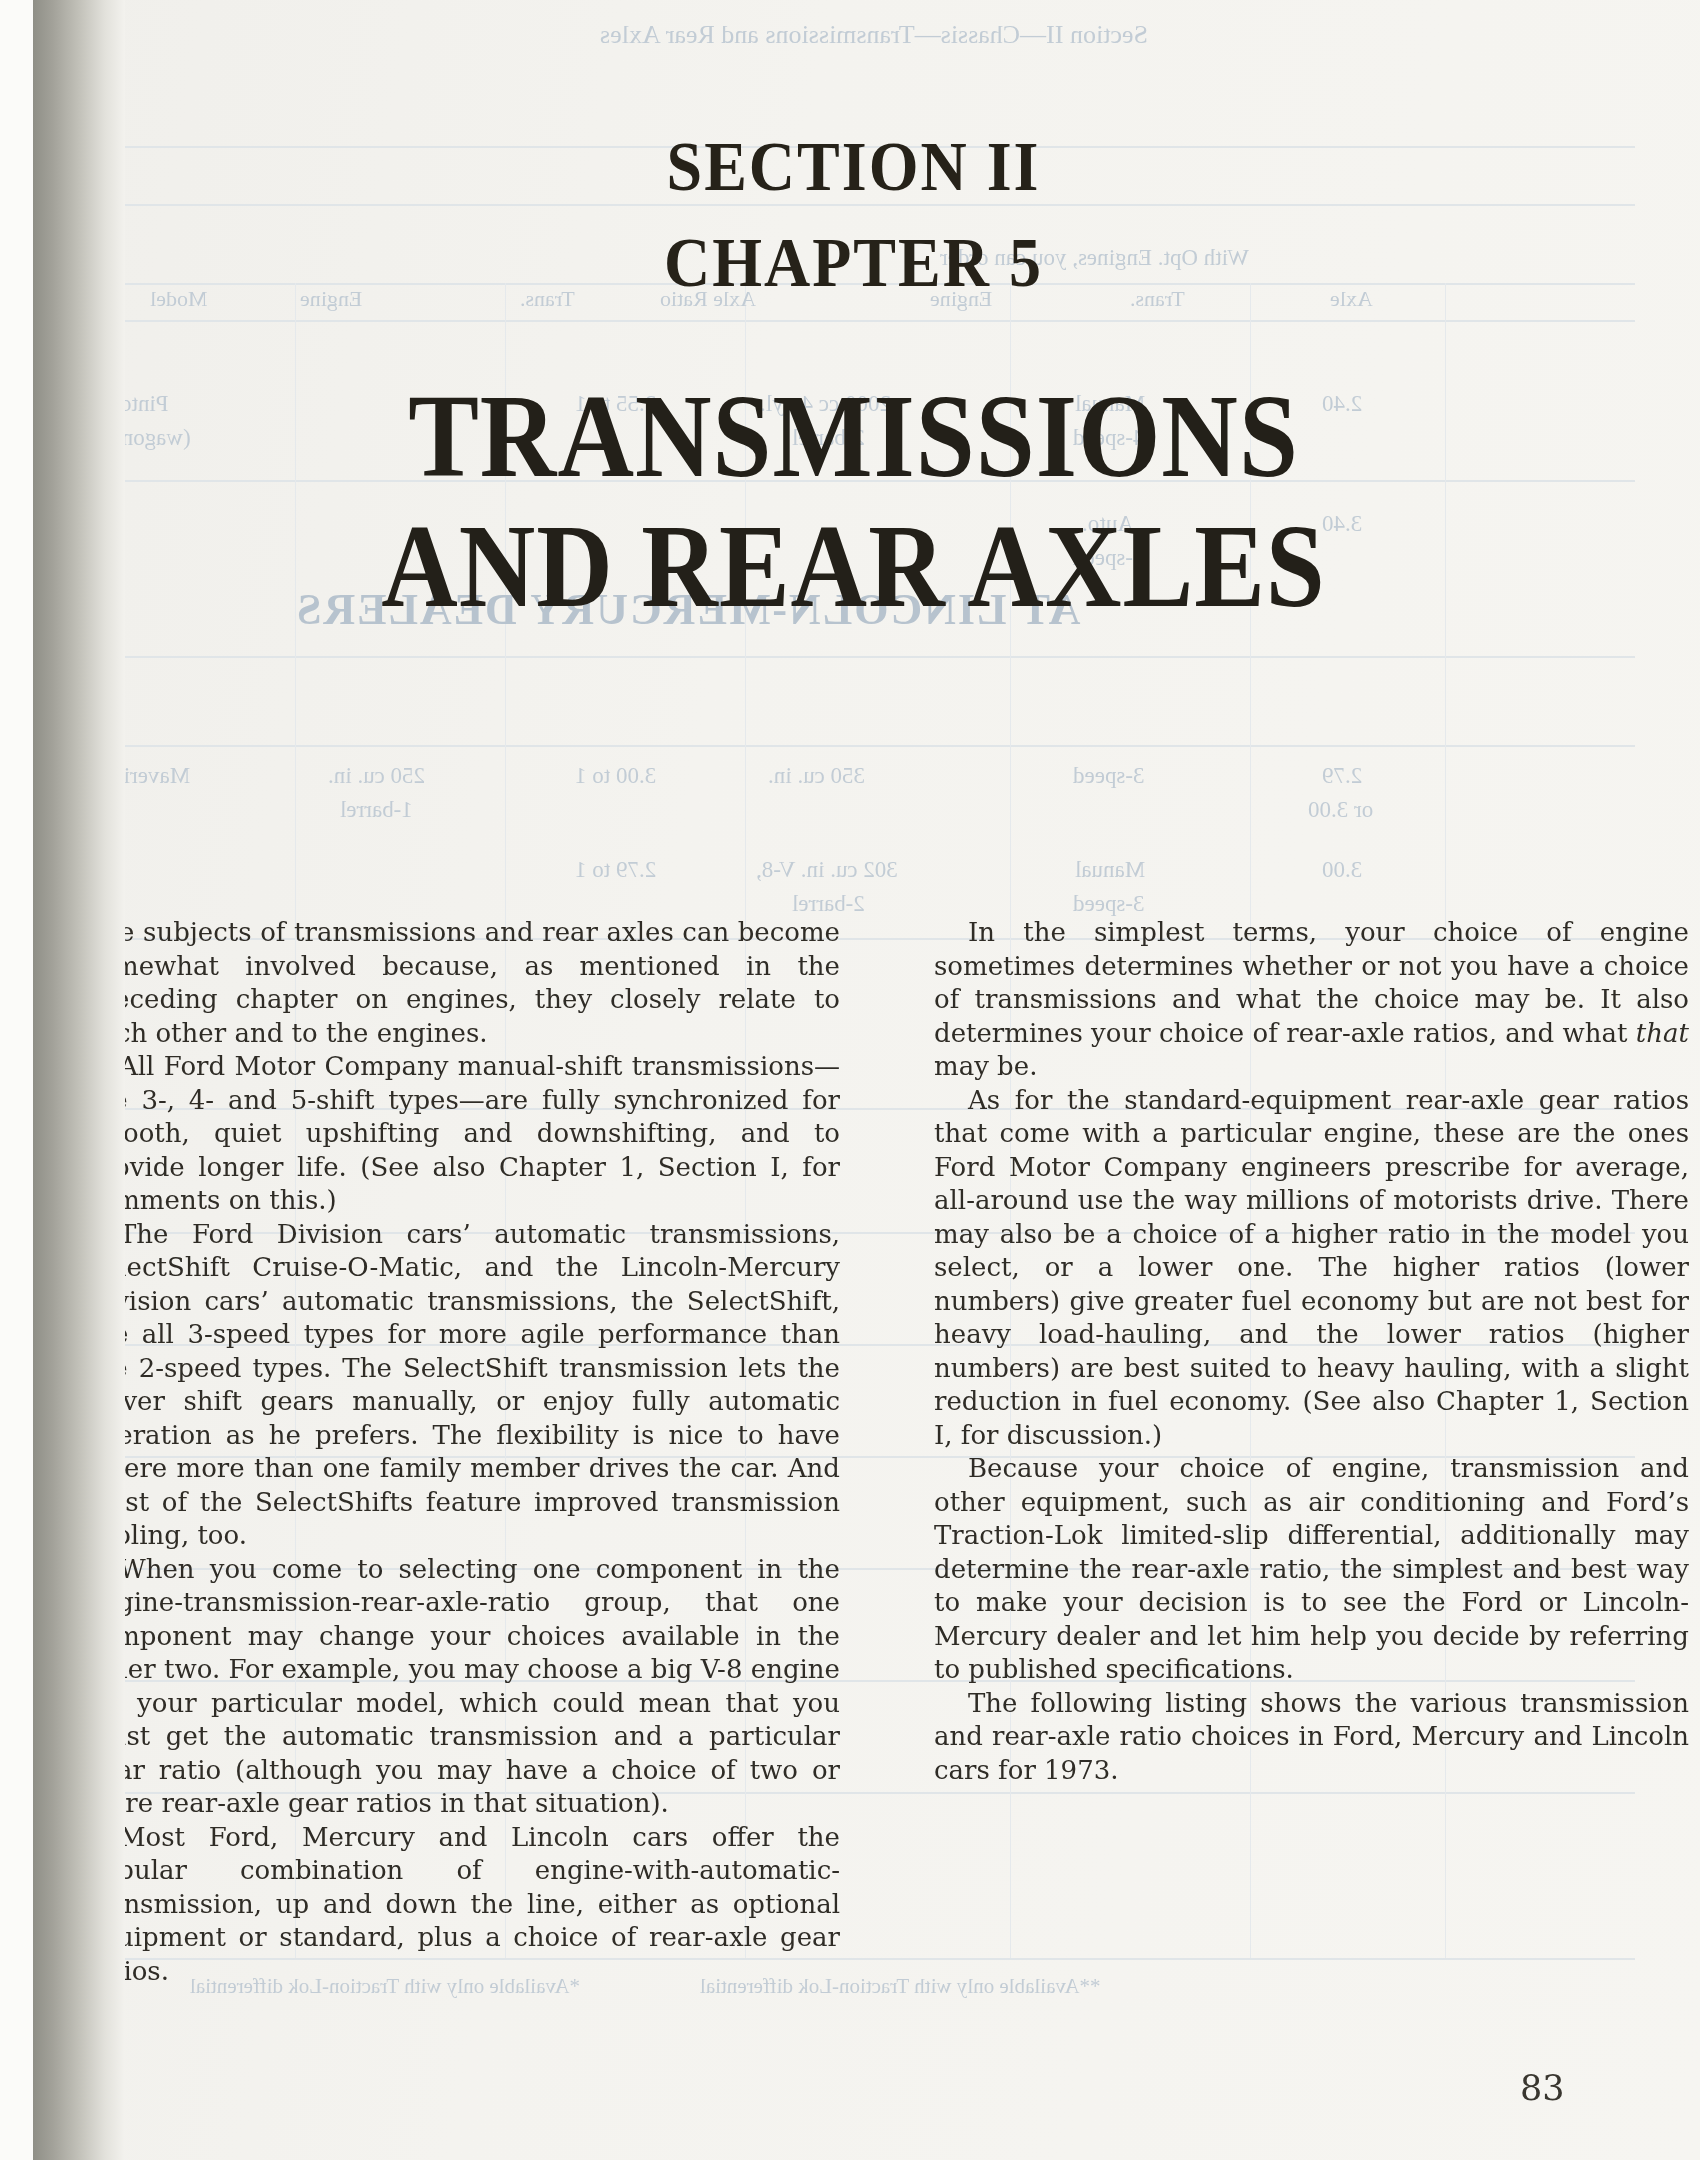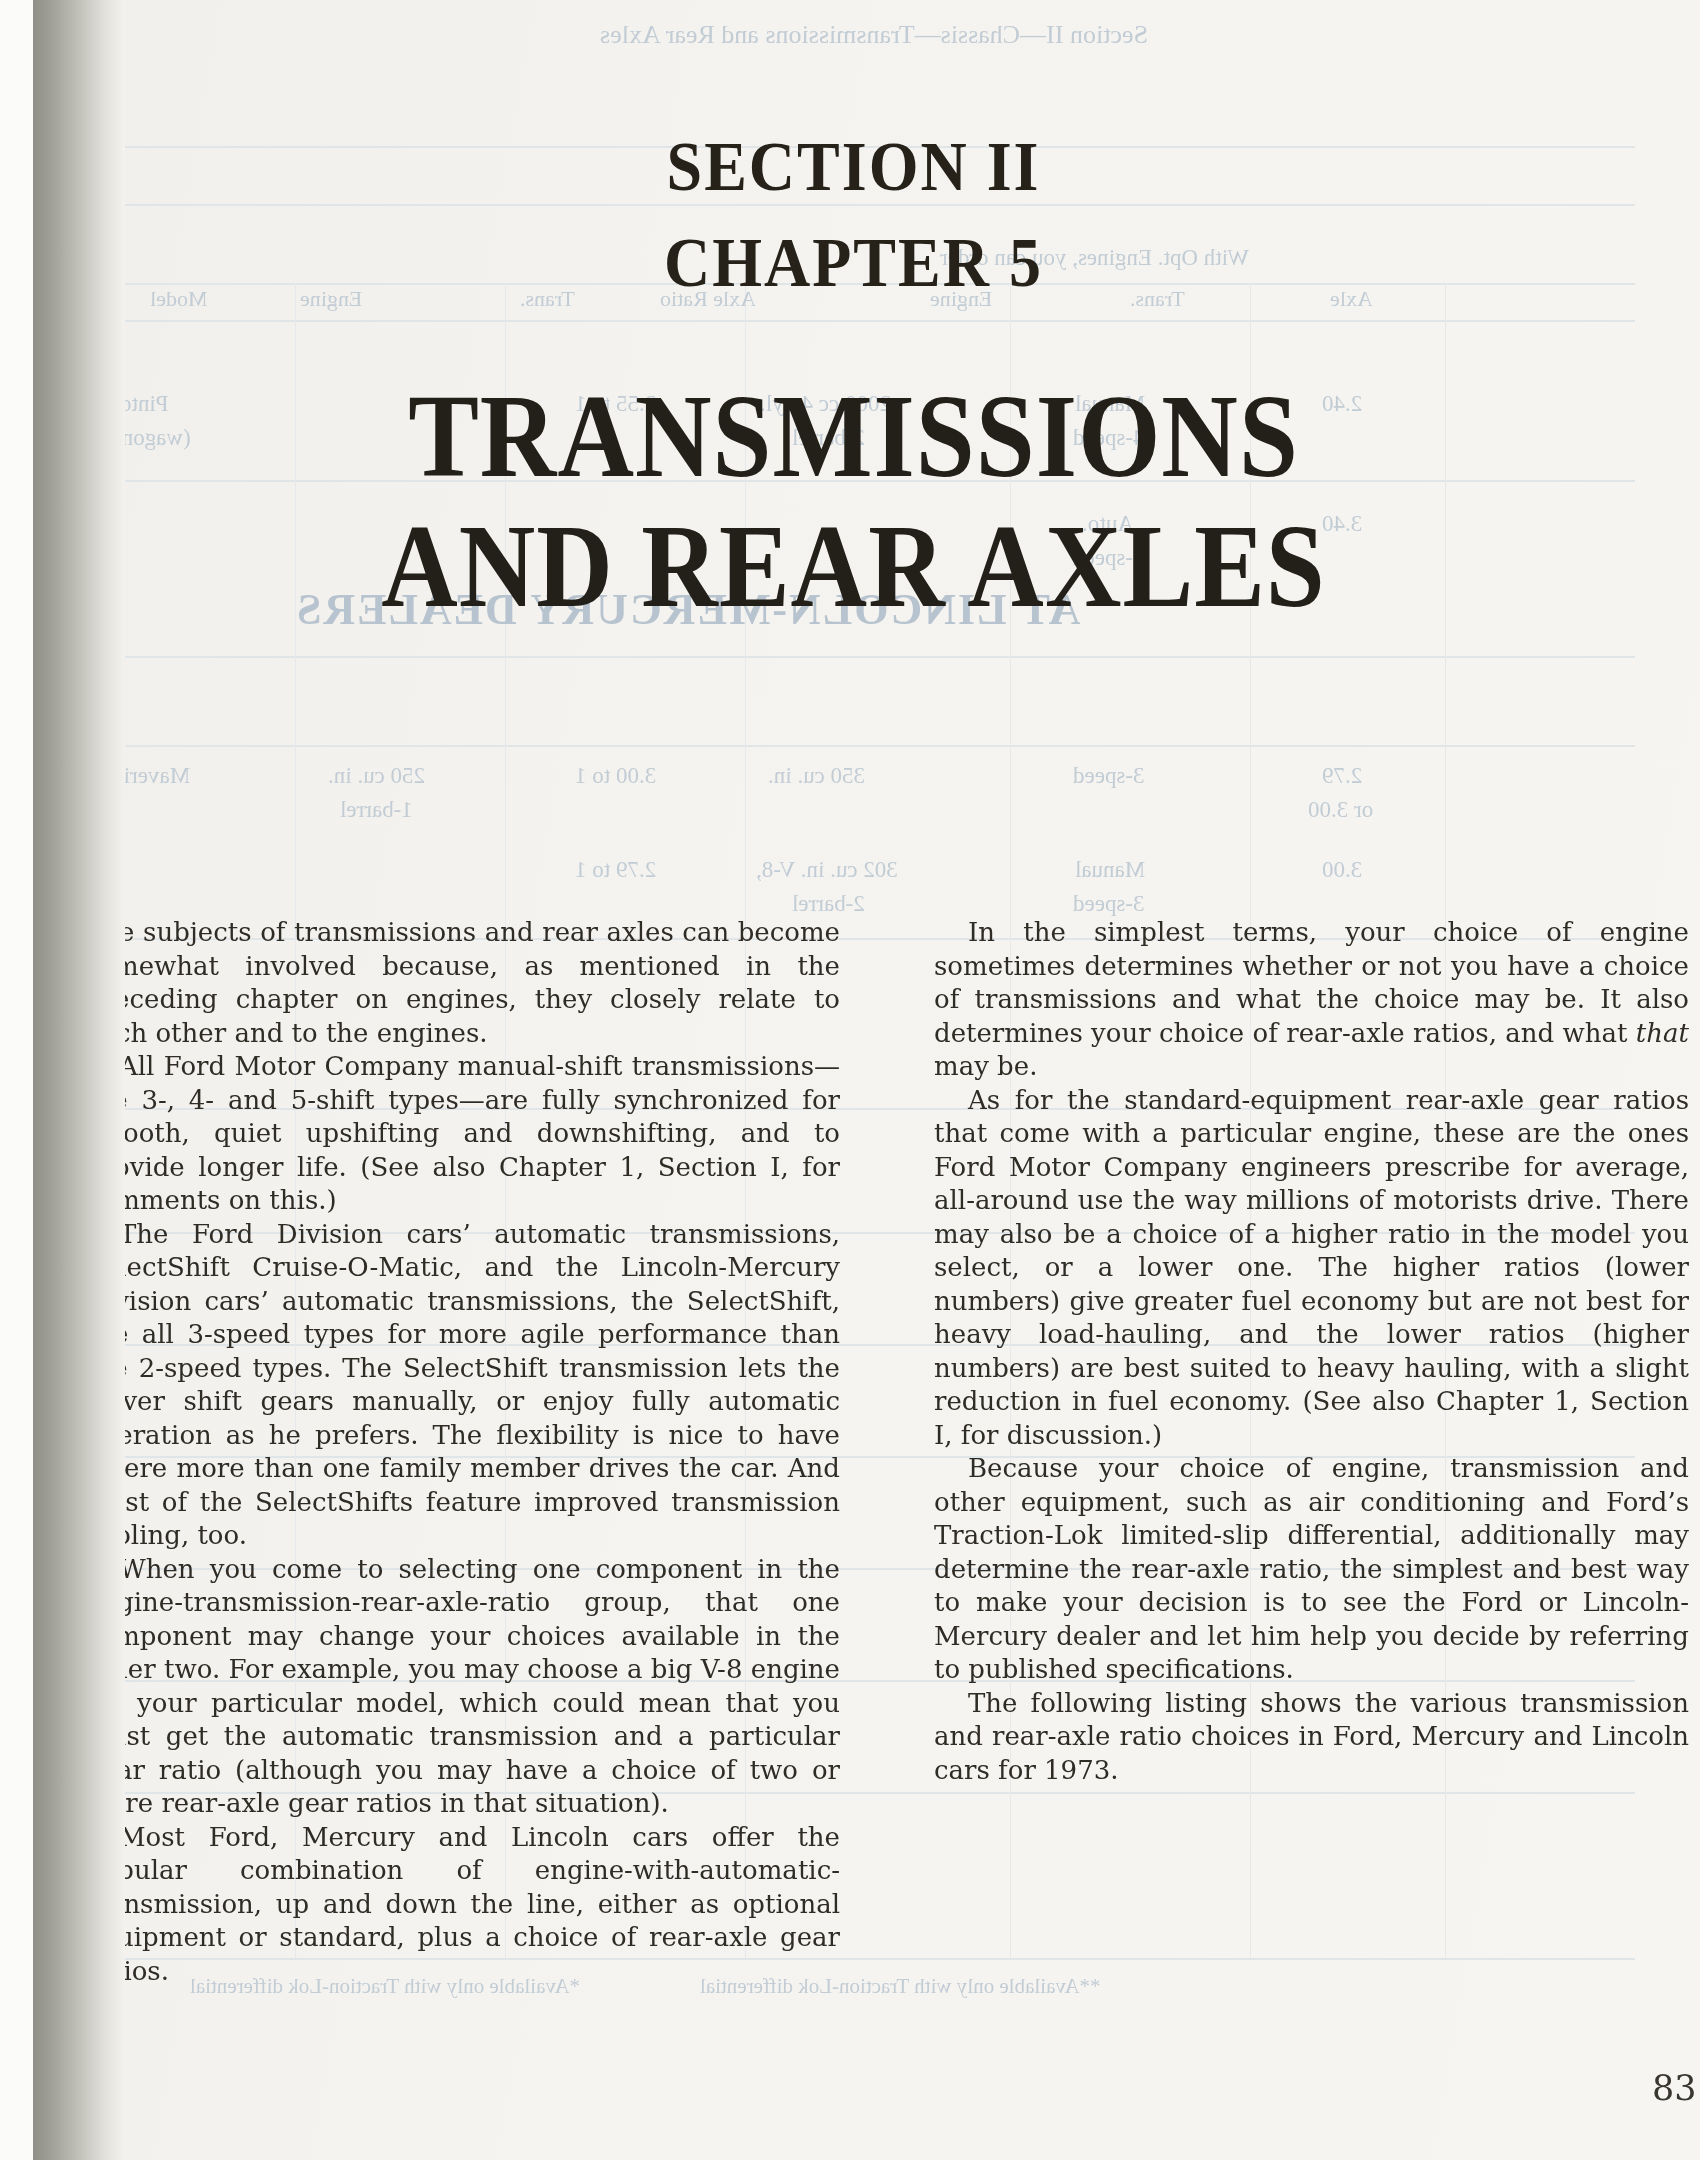--- a/index.html
+++ b/index.html
@@ -66,21 +66,21 @@
     font-size: 26px; line-height: 33.5px;
     text-align: justify;
     color: #2f2c26;
   }
   .column-left  { left: 85px; }
   .column-right { left: 895px; margin-left: 39px; }
   .column p { margin: 0; text-indent: 34px; }
   .column p.no-indent { text-indent: 0; }
   .italic { font-style: italic; }
   .page-number {
-    position: absolute; left: 1652px; top: 2068px;
+    position: absolute; left: 1520px; top: 2068px;
     font-family: "DejaVu Serif", serif;
     font-size: 35px; color: #39362f;
   }
 </style>
 </head>
 <body>
 
 <div class="page">
 
   <div class="showthrough">

